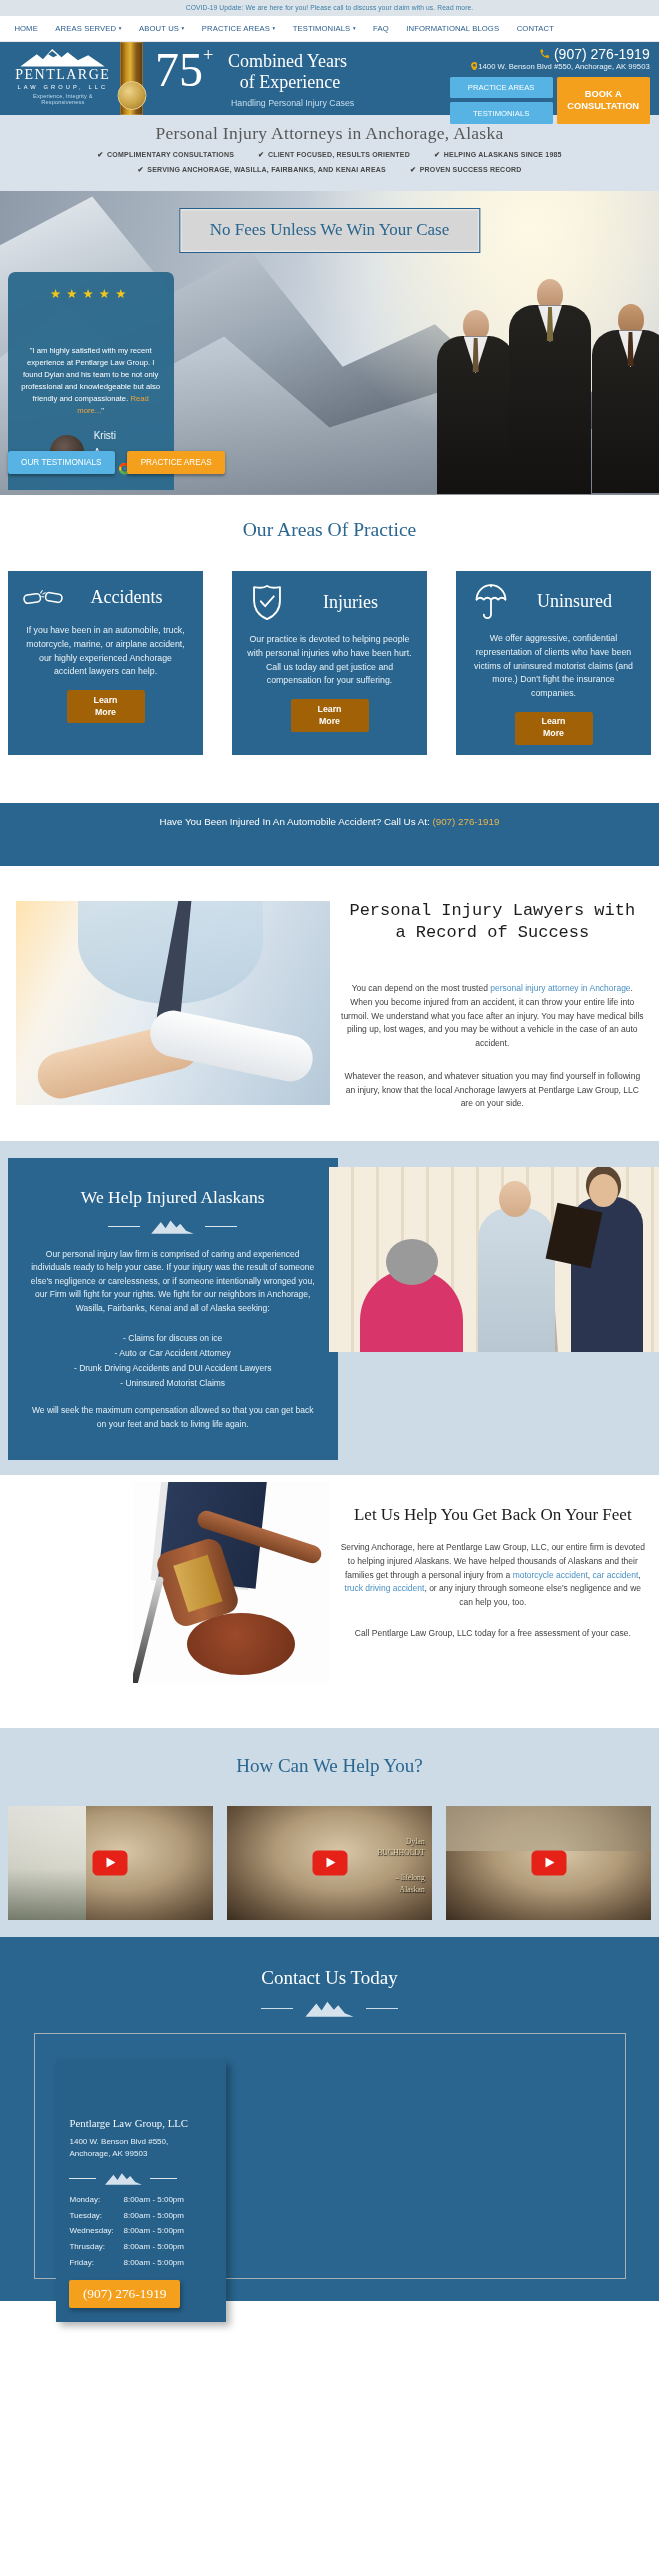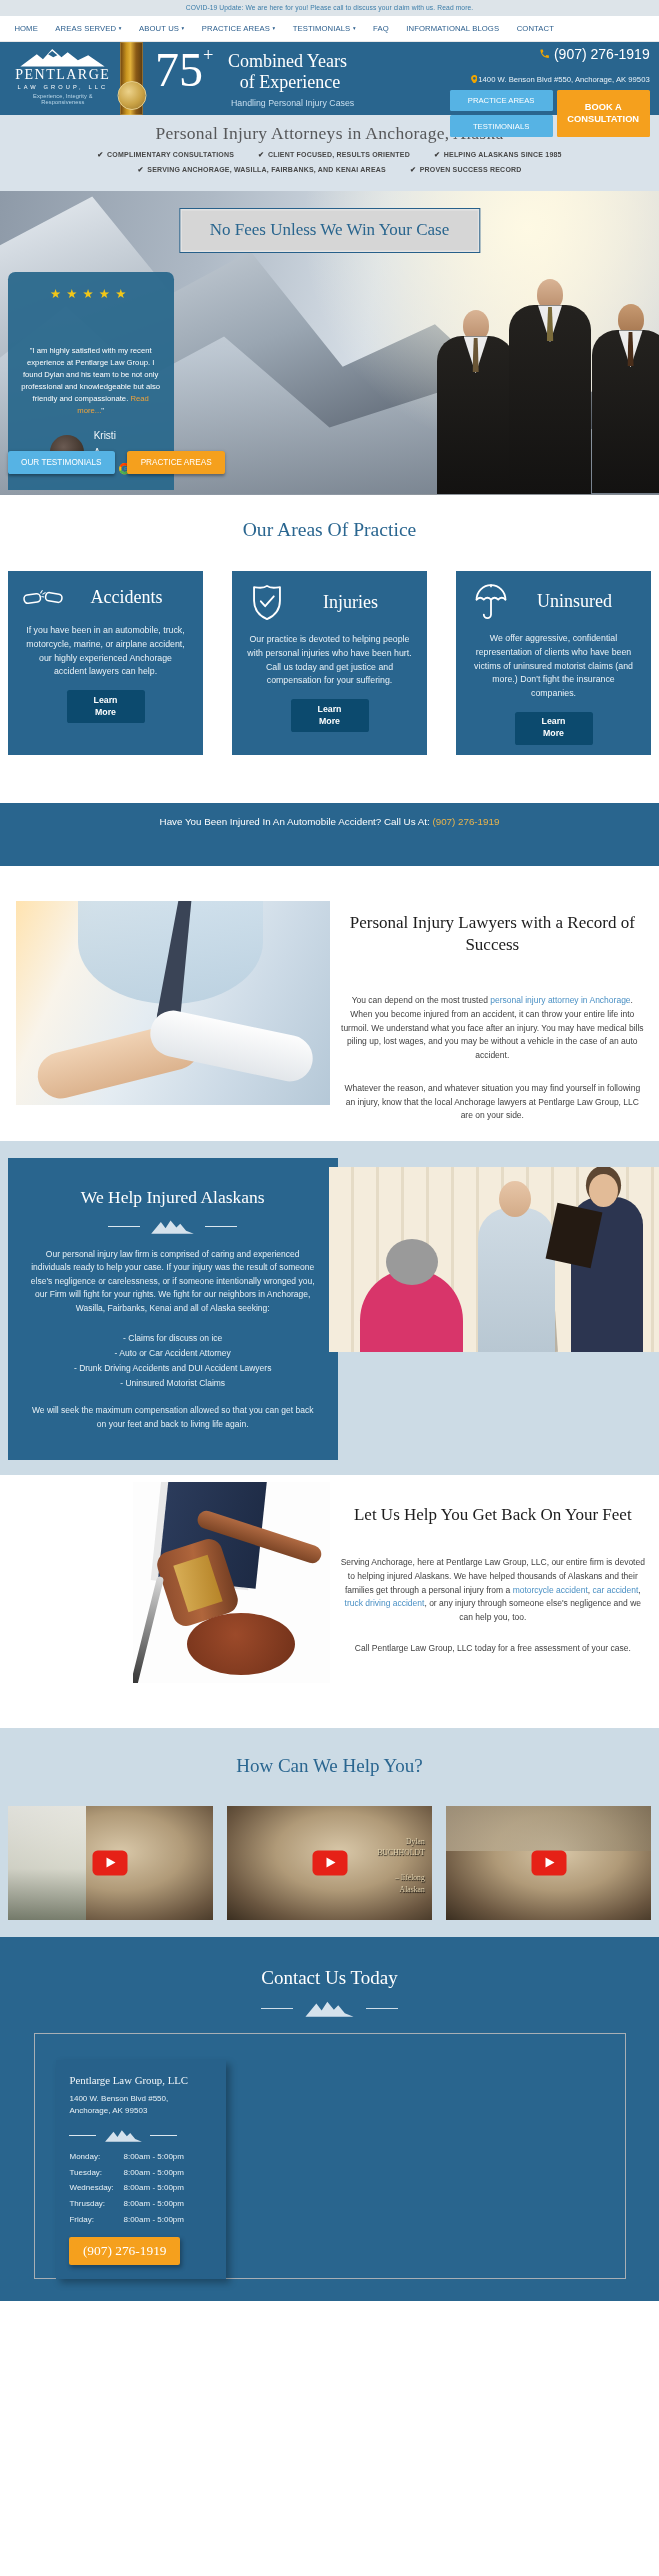--- a/index.html
+++ b/index.html
@@ -30,21 +30,21 @@
     box-shadow:0 0 0 1px rgba(230,200,120,.35) inset;}
   .medal{position:absolute;left:50%;transform:translateX(-50%);bottom:4.1px;width:27px;height:27px;border-radius:50%;
     background:radial-gradient(circle at 38% 35%,#ecd28a,#c9a245 55%,#94702a);border:1.5px solid #e6cf8e;}
   .badge-num{position:absolute;left:155px;top:4.1px;color:#fff;font-family:"Liberation Serif",serif;font-size:48px;line-height:1;}
   .badge-num sup{font-size:18.5px;vertical-align:25px;}
   .badge-lines{position:absolute;left:228px;top:9.3px;color:#fff;font-family:"Liberation Serif",serif;font-size:18px;line-height:1.2;}
   .badge-lines .l2{margin-left:5px;text-align:center;}
   .badge-sub{position:absolute;left:231px;top:56px;color:#c8dff0;font-size:8.8px;}
   .header-right{position:absolute;right:9.3px;top:4.1px;text-align:right;}
   .phone-row{display:flex;align-items:center;justify-content:flex-end;gap:3.6px;color:#fff;font-size:14px;cursor:pointer;}
-  .addr-row{display:flex;align-items:center;justify-content:flex-end;gap:1px;color:#eaf3f9;font-size:7.7px;margin-top:13px;}
+  .addr-row{display:flex;align-items:center;justify-content:flex-end;gap:1px;color:#eaf3f9;font-size:7.7px;margin-top:0;}
   .hdr-btns{display:flex;gap:4.1px;margin-top:6.2px;}
   .hdr-col{display:flex;flex-direction:column;gap:4.1px;}
   .btn-lblue{background:#56b3e4;color:#fff;border:none;width:103px;height:21.6px;font-size:7.7px;
     border-radius:1.5px;cursor:pointer;font-family:inherit;}
   .btn-book{background:#f5a01d;color:#fff;border:none;width:93px;height:47px;font-size:9.3px;font-weight:bold;
     border-radius:1.5px;cursor:pointer;line-height:1.3;font-family:inherit;}
 
   
   .intro{height:76px;background:#d9e2ea;text-align:center;}
   .intro h1{margin:0;padding-top:8.2px;font-family:"Liberation Serif",serif;font-weight:400;
@@ -89,21 +89,21 @@
 
   
   .practice{height:308px;background:#fff;text-align:center;}
   .practice h2{margin:0;padding-top:24px;font-family:"Liberation Serif",serif;font-weight:400;font-size:19.6px;color:#2a6690;}
   .cards{display:flex;justify-content:center;gap:29px;margin-top:30px;}
   .pcard{width:195px;height:184px;background:#29658e;color:#eaf2f7;padding:13.4px 14.4px;box-sizing:border-box;text-align:center;}
   .pcard .top{display:flex;align-items:center;}
   .pcard .icon{width:42px;flex:none;}
   .pcard h3{flex:1;margin:0;font-family:"Liberation Serif",serif;font-weight:400;font-size:18px;color:#fff;}
   .pcard p{margin:12.4px 0 0;font-size:8.8px;line-height:1.55;}
-  .learn-btn{display:block;margin:11.3px auto 0;background:#0c4a6e;color:#fff;border:none;border-radius:2.6px;
+  .learn-btn{display:block;margin:11.3px auto 0;background:#a16207;color:#fff;border:none;border-radius:2.6px;
     font-size:8.8px;font-weight:bold;width:78px;padding:4.6px 0;line-height:1.35;word-spacing:100vw;cursor:pointer;font-family:inherit;}
 
   
   .cta{height:63px;background:#29658e;text-align:center;color:#fff;}
   .cta .l1{padding-top:13.4px;font-size:9.8px;}
   .cta .l1 .ph{color:#e9b54d;cursor:pointer;}
   .cta .l2{margin-top:5.2px;font-size:14px;}
 
   
   .record{height:275px;background:#fff;position:relative;}
@@ -111,21 +111,21 @@
     background:linear-gradient(115deg,#ffe3b0 0%,#f9f4ea 20%,#e4ecf2 45%,#ccdae6 72%,#b5c8d7 100%);}
   .photo-handshake .arm1{position:absolute;left:20.6px;bottom:20.6px;width:165px;height:46px;border-radius:23px;
     background:linear-gradient(#f0d2b4,#dcb38e);transform:rotate(-14deg);}
   .photo-handshake .arm2{position:absolute;right:15.5px;bottom:36px;width:165px;height:46px;border-radius:23px;
     background:linear-gradient(#fdfdfd,#e2e6ea);transform:rotate(12deg);}
   .photo-handshake .tie{position:absolute;left:149px;top:-10.3px;width:24px;height:134px;background:#3a4456;
     transform:rotate(8deg);clip-path:polygon(25% 0,75% 0,100% 100%,0 100%);}
   .photo-handshake .shirt{position:absolute;left:62px;top:-20.6px;width:185px;height:124px;border-radius:0 0 50% 50%;
     background:linear-gradient(#cfe0ec,#b8cfdf);opacity:.85;}
   .record-content{position:absolute;left:340px;right:14.4px;top:0;text-align:center;}
-  .record-content h2{margin:0;padding-top:46px;font-family:Liberation Serif, serif;font-weight:400;
+  .record-content h2{margin:0;padding-top:34px;font-family:Liberation Mono, monospace;font-weight:400;
     font-size:17px;color:#1c1c1c;line-height:1.35;}
   .record-content .p1{margin-top:37px;font-size:8.5px;line-height:1.6;color:#3f3f3f;}
   .record-content .p2{margin-top:19.6px;font-size:8.5px;line-height:1.6;color:#3f3f3f;}
   .tlink{color:#4a90c4;cursor:pointer;}
 
   
   .help{height:334px;background:#ccdbe5;position:relative;}
   .help-panel{position:absolute;left:7.7px;top:17px;width:330px;height:302px;background:#29658e;color:#e8f1f6;
     box-sizing:border-box;padding:29px 21.6px;text-align:center;}
   .help-panel h2{margin:0;font-family:"Liberation Serif",serif;font-weight:400;font-size:17.5px;color:#fff;}
@@ -160,21 +160,21 @@
     background:linear-gradient(100deg,#8a4a2c,#b0663c 50%,#6e3a20);transform:rotate(-18deg);}
   .photo-gavel .g-band{position:absolute;left:47px;top:77px;width:36px;height:49px;
     background:linear-gradient(100deg,#d8ae56,#b68428);transform:rotate(-18deg);}
   .photo-gavel .g-base{position:absolute;left:54px;top:131px;width:108px;height:62px;border-radius:50%;
     background:radial-gradient(circle at 45% 35%,#9c4a2a,#6e2f18);}
   .photo-gavel .pen{position:absolute;left:10.3px;top:93px;width:7.2px;height:118px;border-radius:3.6px;
     background:linear-gradient(#d8d8d8,#2a2a2a);transform:rotate(14deg);}
   .gavel-content{position:absolute;left:340px;right:13.4px;top:0;text-align:center;}
   .gavel-content h2{margin:0;padding-top:29px;font-family:"Liberation Serif",serif;font-weight:400;
     font-size:17px;color:#1c1c1c;line-height:1.35;}
-  .gavel-content .p1{margin-top:30px;font-size:8.5px;line-height:1.6;color:#3f3f3f;}
+  .gavel-content .p1{margin-top:15px;font-size:8.5px;line-height:1.6;color:#3f3f3f;}
   .gavel-content .p2{margin-top:17.5px;font-size:8.5px;line-height:1.6;color:#3f3f3f;}
 
   
   .videos{height:209px;background:#ccdbe5;text-align:center;}
   .videos h2{margin:0;padding-top:27px;font-family:"Liberation Serif",serif;font-weight:400;font-size:19px;color:#2a6690;}
   .vid-row{display:flex;justify-content:center;gap:14.4px;margin-top:29px;}
   .vthumb{width:205px;height:114px;position:relative;cursor:pointer;overflow:hidden;
     background:radial-gradient(ellipse at 55% 40%,#d8c7a8 0%,#b09a78 40%,#6a5640 75%,#3a2e20 100%);}
   .vthumb.v1::before{content:"";position:absolute;left:0;top:0;bottom:0;width:38%;
     background:linear-gradient(#eef0ec 0%,#d9dcd2 55%,#7a8272 100%);opacity:.9;}
@@ -186,21 +186,21 @@
   .vcap{position:absolute;right:7.2px;top:30px;text-align:right;color:#e5d6b2;font-family:"Liberation Serif",serif;
     font-size:7.7px;line-height:1.5;text-shadow:0.5px 0.5px 1px #000;}
 
   
   .contact{height:364px;background:#29658e;text-align:center;color:#fff;}
   .contact h2{margin:0;padding-top:30px;font-family:"Liberation Serif",serif;font-weight:400;font-size:19px;}
   .contact .divider .ln{background:#cfdde8;}
   .contact-frame{width:590px;height:244px;margin:15.5px auto 0;border:1px solid #a8afb5;position:relative;}
   .info-card{position:absolute;left:21.6px;top:26px;width:170px;background:#27618a;box-shadow:3.6px 3.6px 7.2px rgba(0,0,0,.3);
     box-sizing:border-box;padding:14.4px 13.4px;text-align:left;}
-  .info-card .firm{font-family:"Liberation Serif",serif;font-size:10.8px;color:#f2f7fa;}
+  .info-card .firm{font-family:"Liberation Serif",serif;font-size:10.8px;color:#f2f7fa;margin-top:43px;}
   .info-card .addr{margin-top:7.2px;font-size:8px;color:#e8f1f6;line-height:1.5;}
   .mini-div{margin:11.3px 0 7.2px;display:flex;align-items:center;gap:6.2px;}
   .mini-div .ln{width:27px;height:1px;background:#dbe7ef;}
   .hours{font-size:8px;line-height:1.95;color:#e8f1f6;}
   .hrow{display:flex;}
   .hrow .d{width:54px;}
   .phone-btn{display:inline-block;margin-top:9.3px;background:#f5a01d;color:#fff;border:none;border-radius:2.1px;
     padding:6.2px 13.4px;font-family:"Liberation Serif",serif;font-size:13.4px;cursor:pointer;box-shadow:1.5px 2.1px 4.1px rgba(0,0,0,.3);}
 
   .bottom-space{height:423px;background:#fff;}

